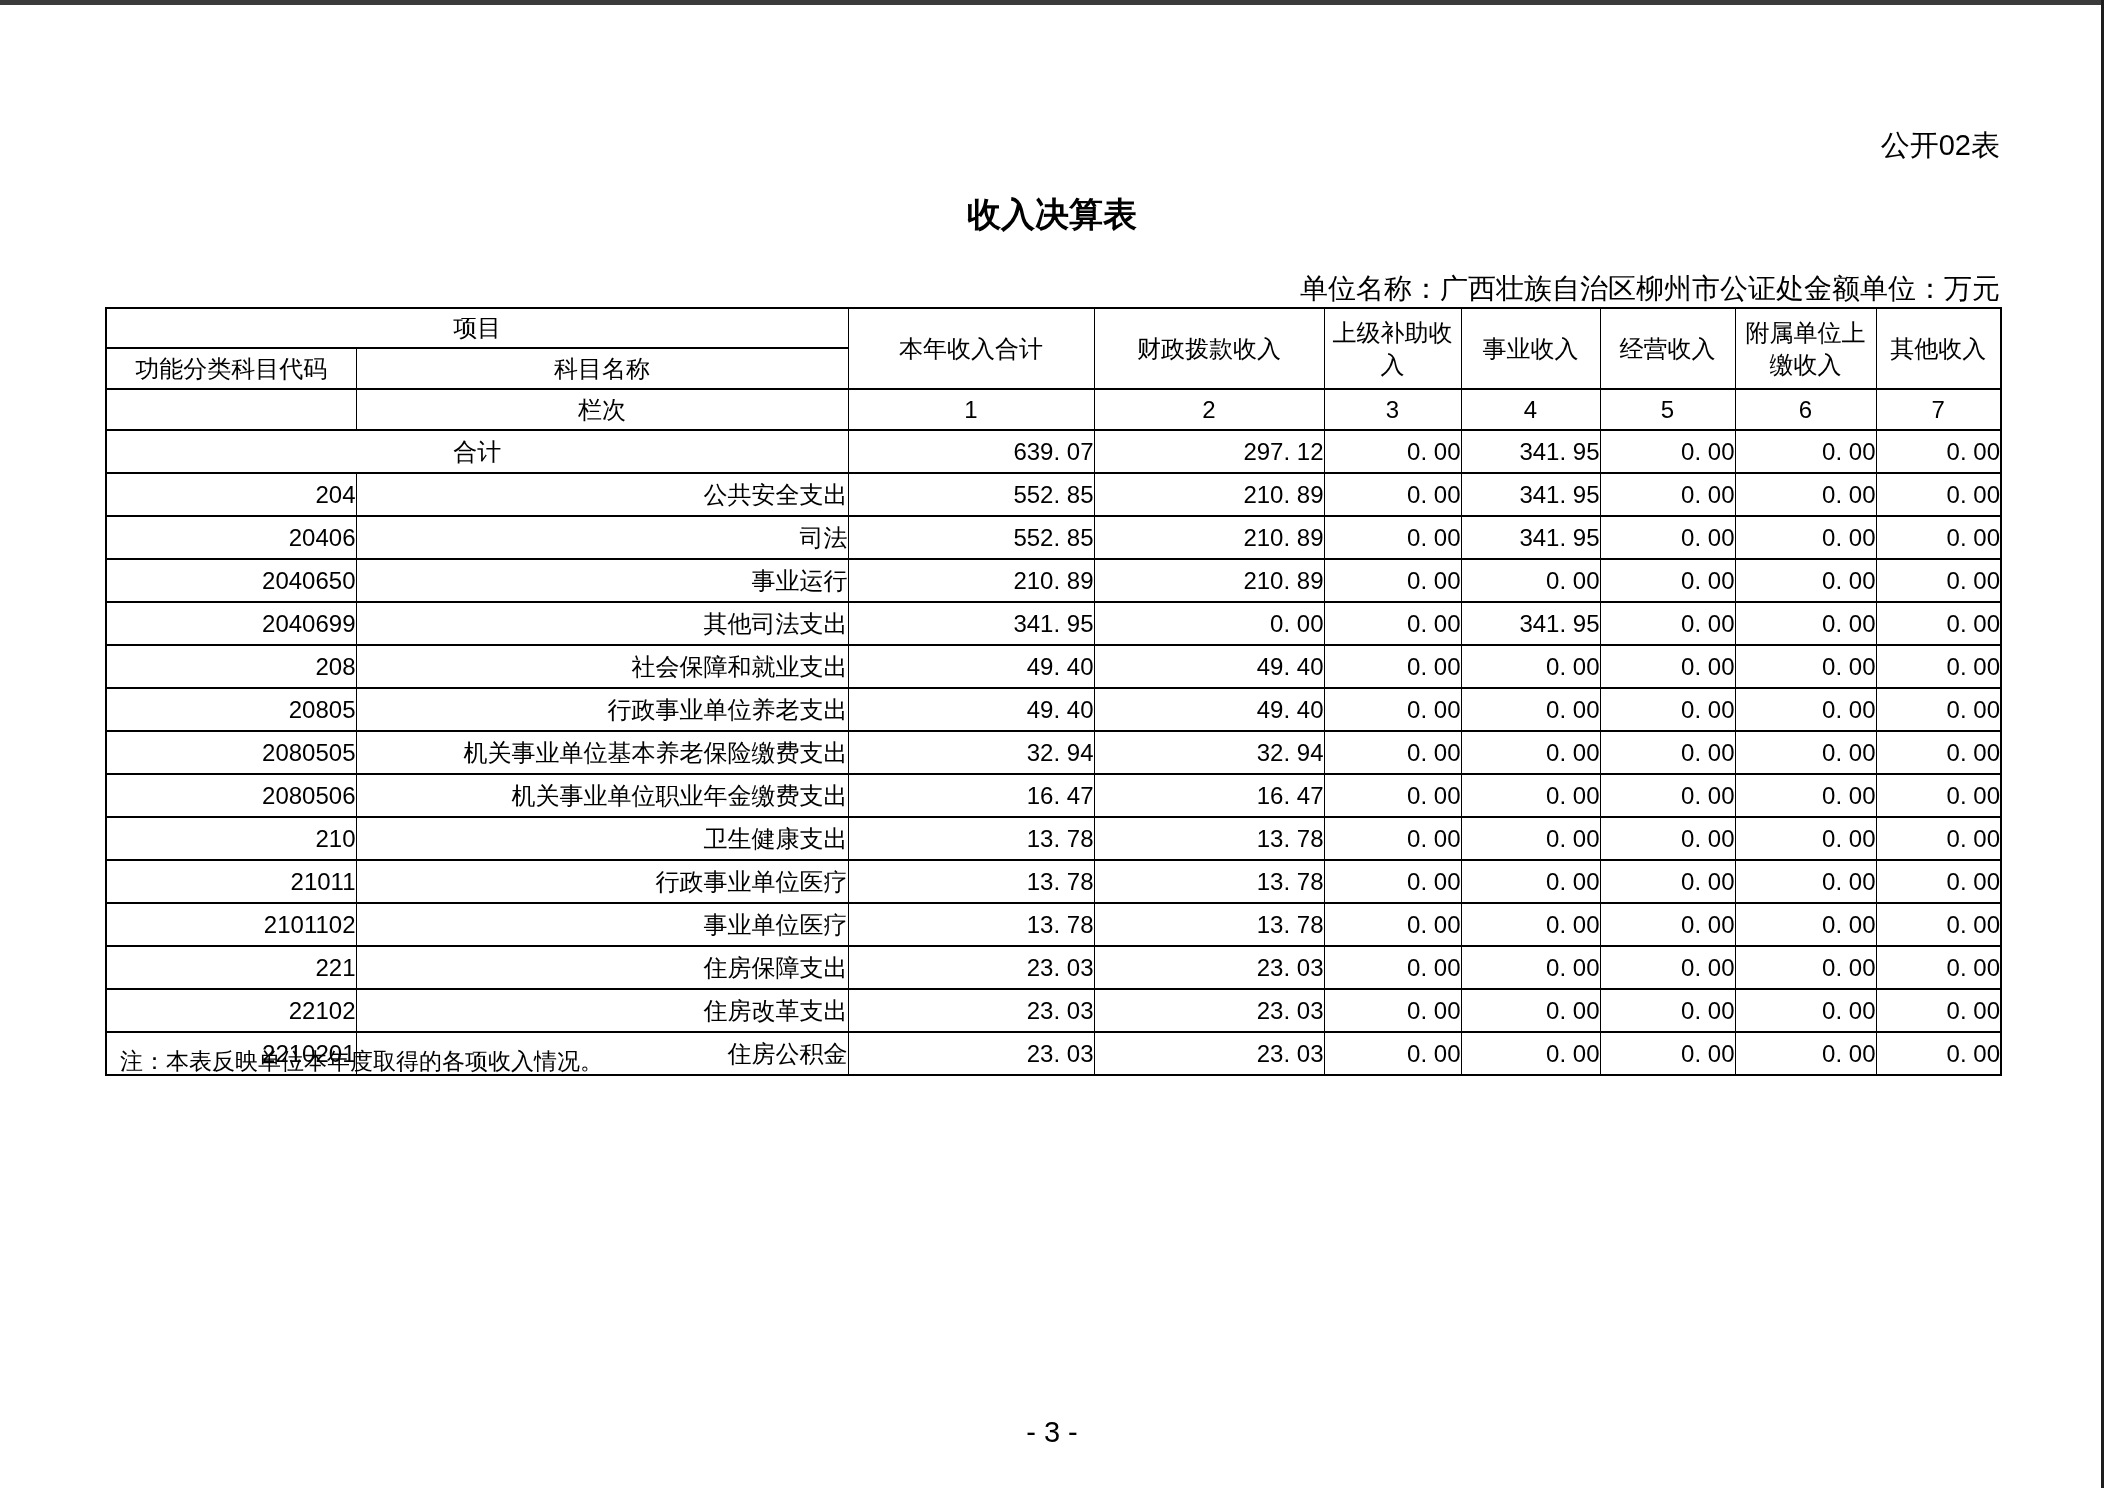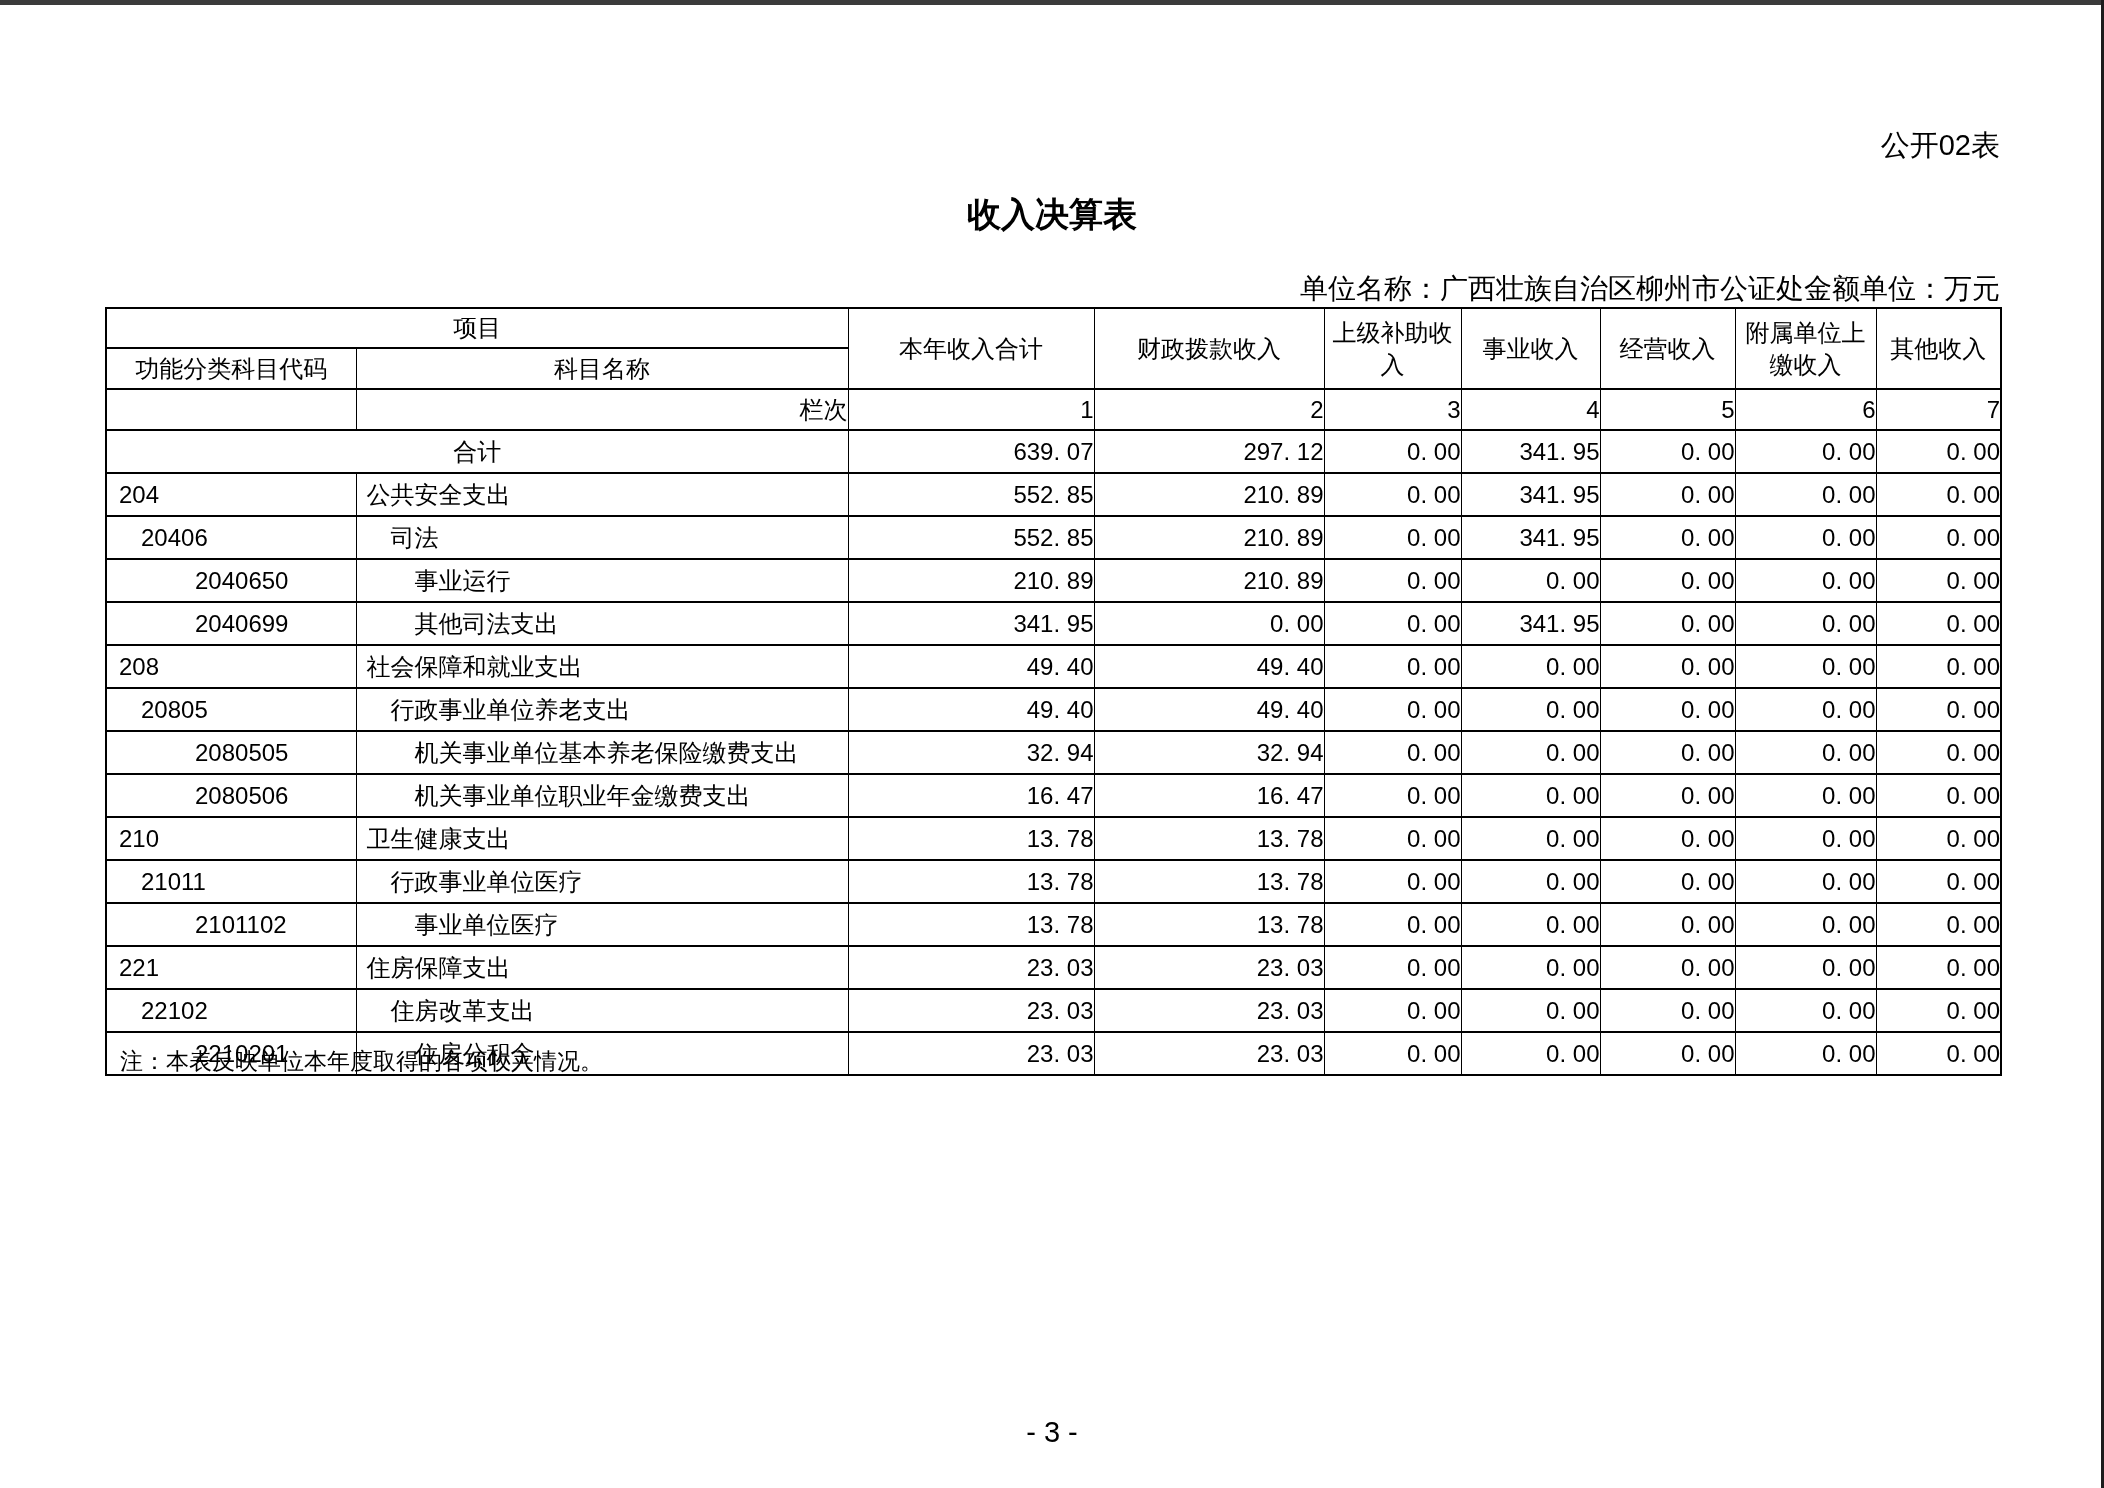--- a/index.html
+++ b/index.html
@@ -37,26 +37,26 @@
   }
   table.fin th, table.fin td {
     border:1px solid #000;
     border-top-width:2px; border-bottom-width:2px;
     padding:0; font-weight:normal;
     overflow:hidden;
   }
   table.fin { border:2px solid #000; }
   thead tr.h1 th { height:38px; }
   thead tr.h2 th { height:39px; }
-  thead tr.h3 th { height:39px;text-align:right; }
+  thead tr.h3 th { height:39px; }
   tbody tr    td { height:41px; }
   thead th { text-align:center; vertical-align:middle; line-height:1.15; }
   td.center { text-align:center; }
   td.num { text-align:right; padding-right:5px; white-space:pre; }
-  td.code, td.name { text-align:left; white-space:nowrap; }
+  td.code, td.name { text-align:right; white-space:nowrap; }
   .lv0.code { padding-left:12px; }
   .lv1.code { padding-left:34px; }
   .lv2.code { padding-left:88px; }
   .lv0.name { padding-left:10px; }
   .lv1.name { padding-left:34px; }
   .lv2.name { padding-left:58px; }
   thead th.wrapcell { line-height:1.3; }
 
   .note {
     position:absolute; top:1046px; left:120px;

